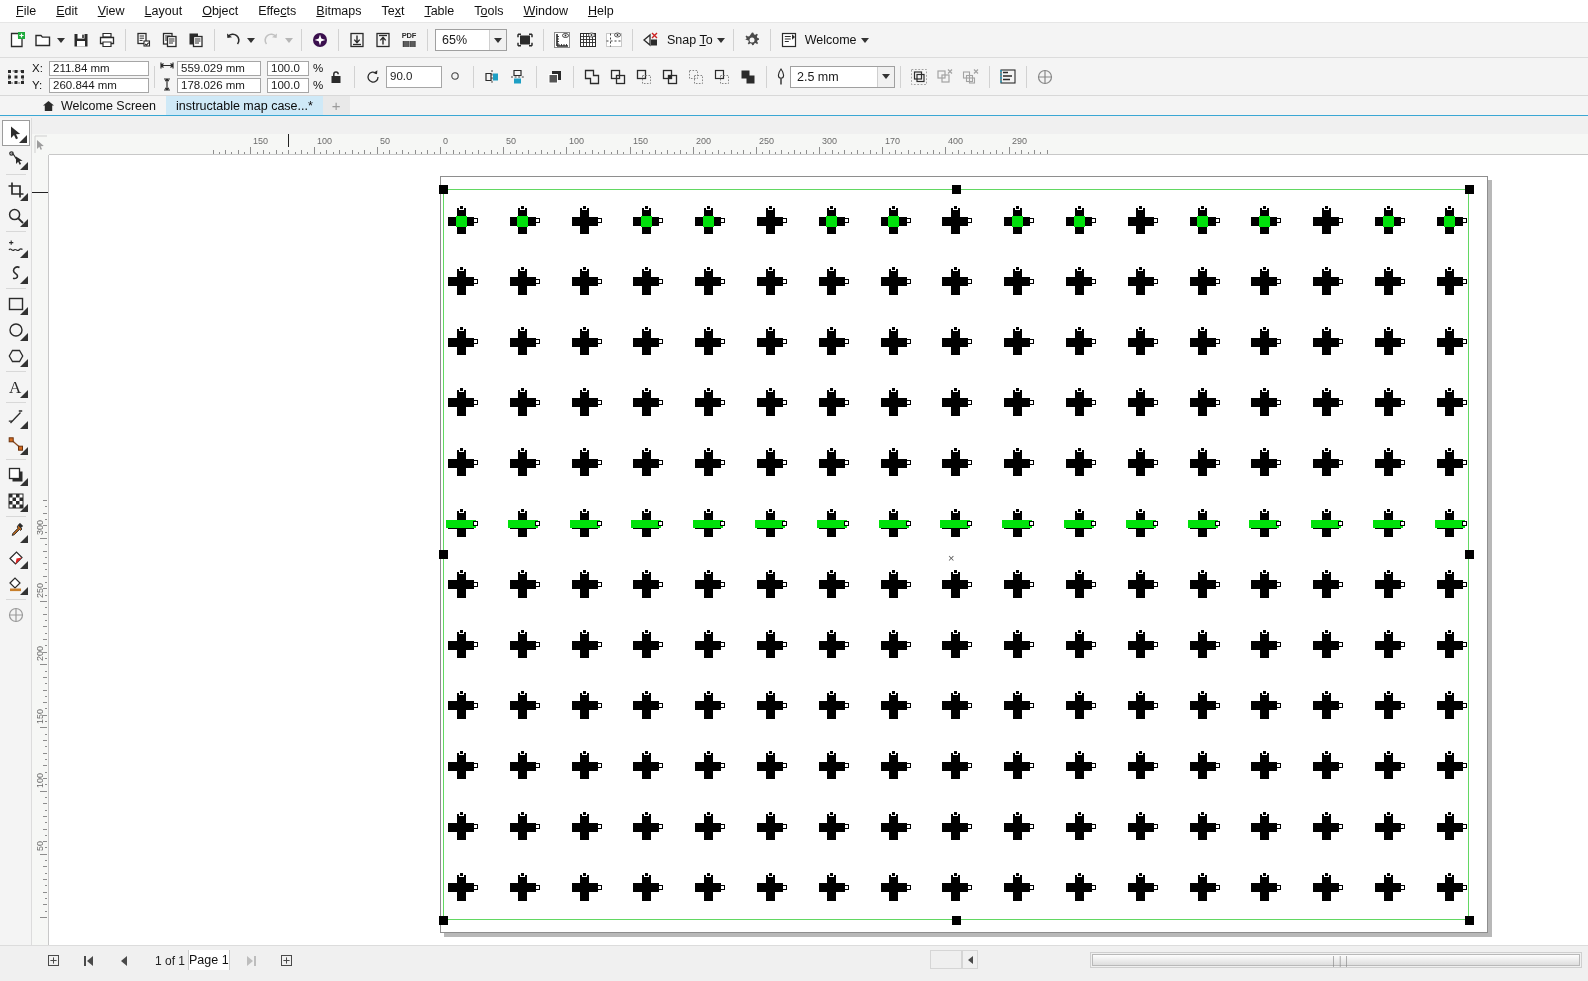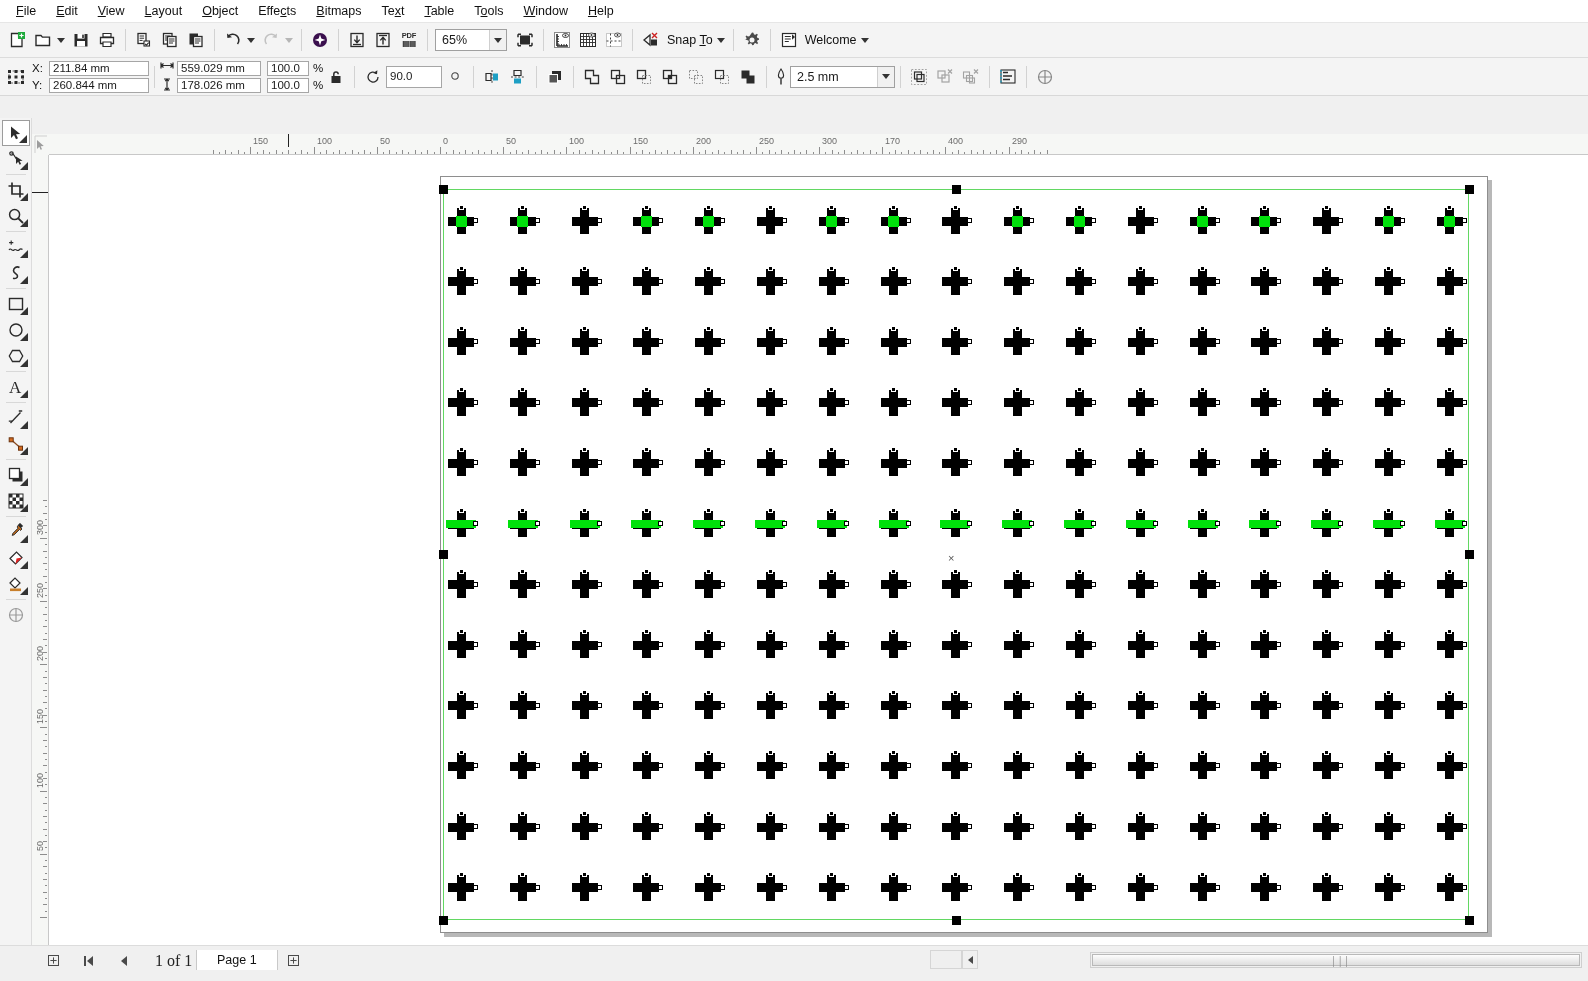--- a/index.html
+++ b/index.html
@@ -167,32 +167,32 @@
   .nodeblk { position: absolute; background: #000; }
   .nodewht { position: absolute; background: #fff; border: 1px solid #000; }
 
   
   .statusbar {
     position: absolute; left: 0; top: 945px; width: 1588px; height: 36px;
     background: #f0f0f0; border-top: 1px solid #dcdcdc;
   }
   .pagenav {
     position: absolute; left: 46px; top: 952px; height: 17px;
-    display: flex; align-items: center; gap: 20px; font-size: 16px; color: #222; font-family: Liberation Serif, serif;
+    display: flex; align-items: center; gap: 20px; font-size: 12px; color: #222;
   }
   .pn-btn { width: 15px; height: 15px; display: flex; align-items: center; justify-content: center; }
   .pn-tri { width: 0; height: 0; border-top: 5px solid transparent; border-bottom: 5px solid transparent; }
   .pn-tri.l { border-right: 6px solid #4a4a4a; }
   .pn-tri.r { border-left: 6px solid #4a4a4a; }
   .pn-tri.r.dim { border-left-color: #bdbdbd; }
   .pn-bar { width: 2px; height: 10px; background: #4a4a4a; }
   .pn-bar.dim { background: #bdbdbd; }
   .pagetab {
-    position: absolute; left: 196px; top: 950px; height: 20px;
-    padding: 0 20px; font-size: 12.5px; color: #111;
+    position: absolute; left: 188px; top: 950px; height: 20px;
+    padding: 0 0; font-size: 12.5px; color: #111;
     background: #ffffff;
     display: flex; align-items: center;
     border-left: 1px solid #c9c9c9; border-right: 1px solid #c9c9c9;
     transform: skewX(0deg);
   }
   .hscroll {
     position: absolute; left: 1090px; top: 952px; width: 492px; height: 16px;
     background: #f0f0f0; border: 1px solid #cfcfcf;
   }
   .hscroll .thumb {
@@ -590,20 +590,34 @@
     </div>
     <div class="tb-sep"></div>
     <div class="tb-btn">
       <svg width="20" height="20" viewBox="0 0 20 20">
         <circle cx="10" cy="10" r="6.5" fill="none" stroke="#888" stroke-width="1.2"></circle>
         <path d="M10 3.2v13.6M3.2 10h13.6" stroke="#888" stroke-width="1.2"></path>
       </svg>
     </div>
   </div>
 
+  <div class="doctabs">
+    <div class="doctab">
+      <span class="home-icon">
+        <svg width="13" height="12" viewBox="0 0 13 12">
+            <path d="M6.5 1 12 5.6h-1.8V11H2.8V5.6H1z" fill="#2b2b2b"></path>
+          </svg>
+      </span>
+      <span>Welcome Screen</span>
+    </div>
+    <div class="doctab active">
+      <span>instructable map case...*</span>
+    </div>
+    <div class="doctab plus">+</div>
+  </div>
 
   <div class="toolbox">
     <div class="tool sel">
       <svg width="16" height="16" viewBox="0 0 16 16">
           <path d="M3 1.5 3 13 6 10l2 4.2 2-.9L8 9.2l4.2-.2z" fill="#2b2b2b"></path>
         </svg>
       <i class="flyout"></i>
     </div>
     <div class="tool">
       <svg width="18" height="18" viewBox="0 0 18 18">

